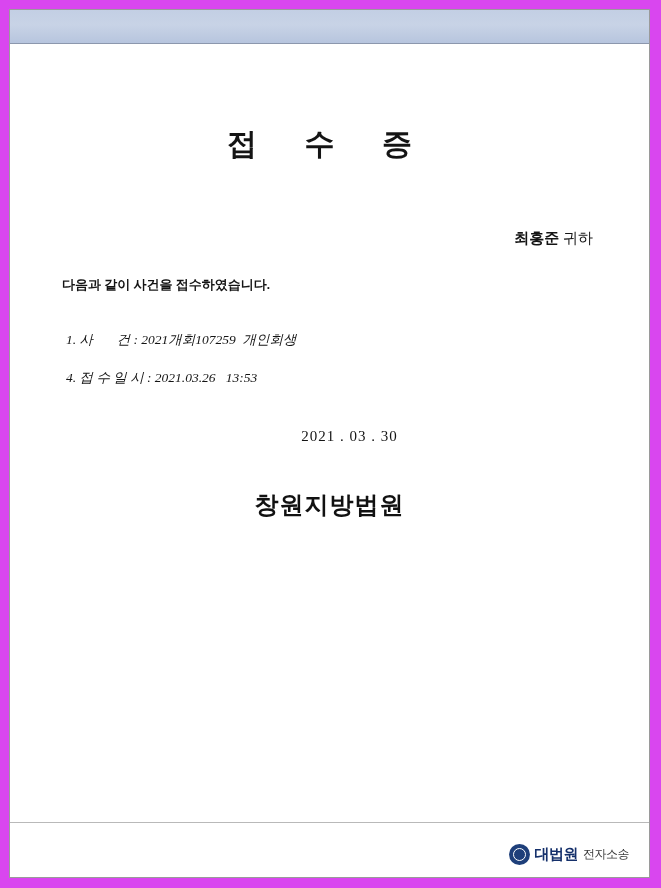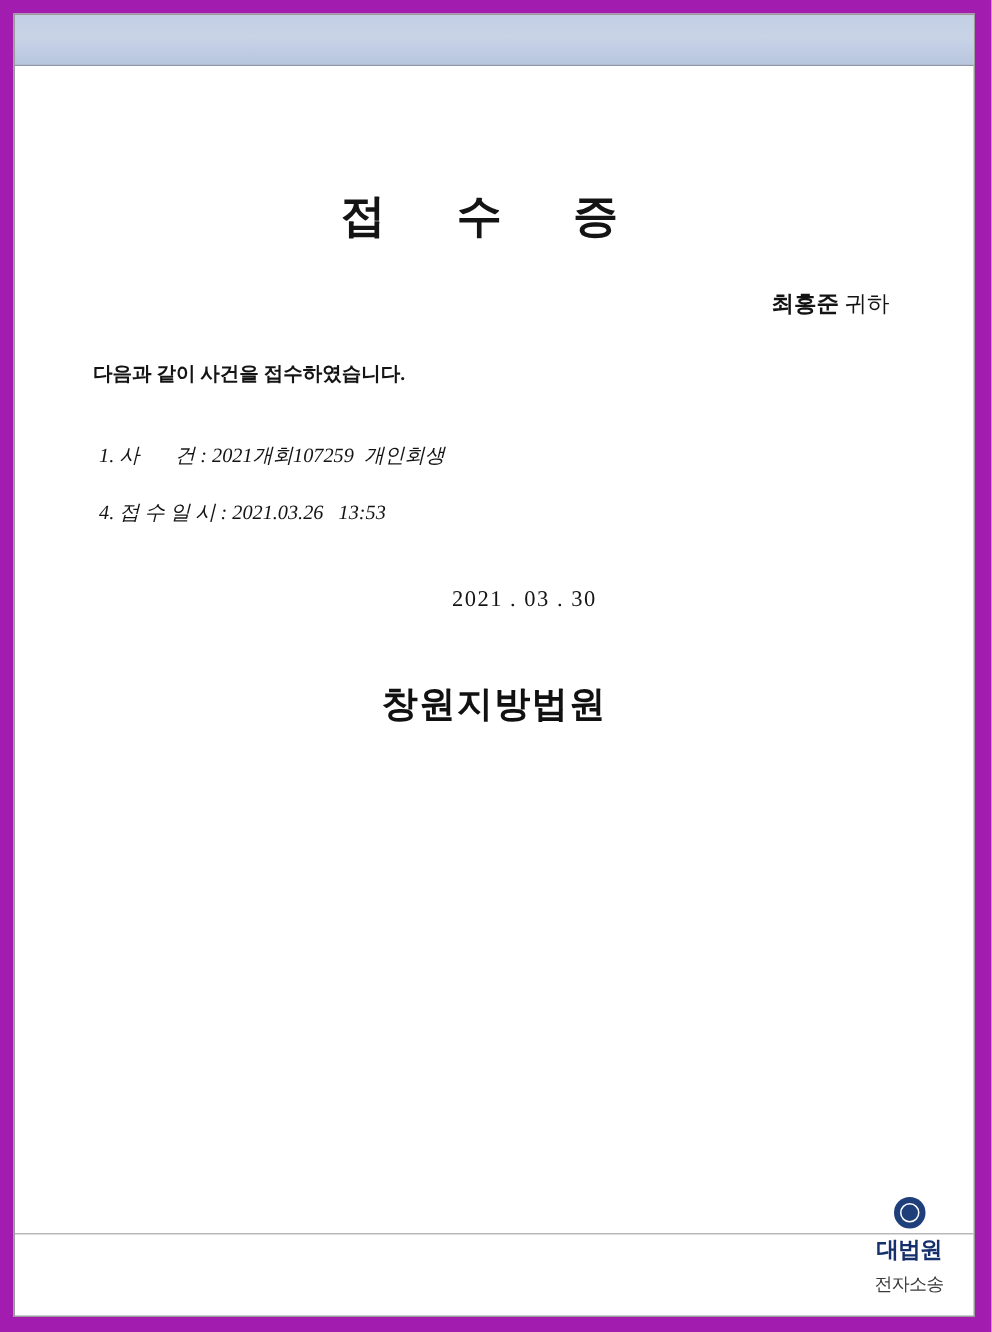--- a/index.html
+++ b/index.html
@@ -10,21 +10,21 @@
   body {
     width: 661px;
     height: 888px;
     font-family: "Liberation Serif", serif;
     overflow: hidden;
   }
   .page {
     position: relative;
     width: 661px;
     height: 888px;
-    background: #a21caf;
+    background: #d946ef;
     box-sizing: border-box;
   }
   
   .frame {
     position: absolute;
     left: 9px;
     top: 9px;
     width: 641px;
     height: 869px;
     border: 1px solid #9a9a9a;
@@ -61,21 +61,21 @@
   .doc-title {
     margin-top: 80px;
     text-align: center;
     font-size: 30px;
     font-weight: bold;
     letter-spacing: 20px;
     color: #141414;
     font-family: "Liberation Serif", serif;
   }
   .addressee {
-    margin-top: 28px;
+    margin-top: 64px;
     padding-right: 56px;
     text-align: right;
     font-size: 15px;
     color: #141414;
   }
   .addressee .name {
     font-weight: bold;
   }
   .addressee .suffix {
     font-weight: normal;
@@ -129,21 +129,20 @@
     font-size: 12.5px;
     color: #1a1a1a;
   }
   .footer {
     position: absolute;
     right: 20px;
     bottom: 12px;
     display: flex;
     align-items: center;
     gap: 5px;
-    flex-direction: column;
   }
   .seal {
     width: 21px;
     height: 21px;
     border-radius: 50%;
     background: #1e3f7a;
     position: relative;
     display: inline-block;
   }
   .seal:after {

